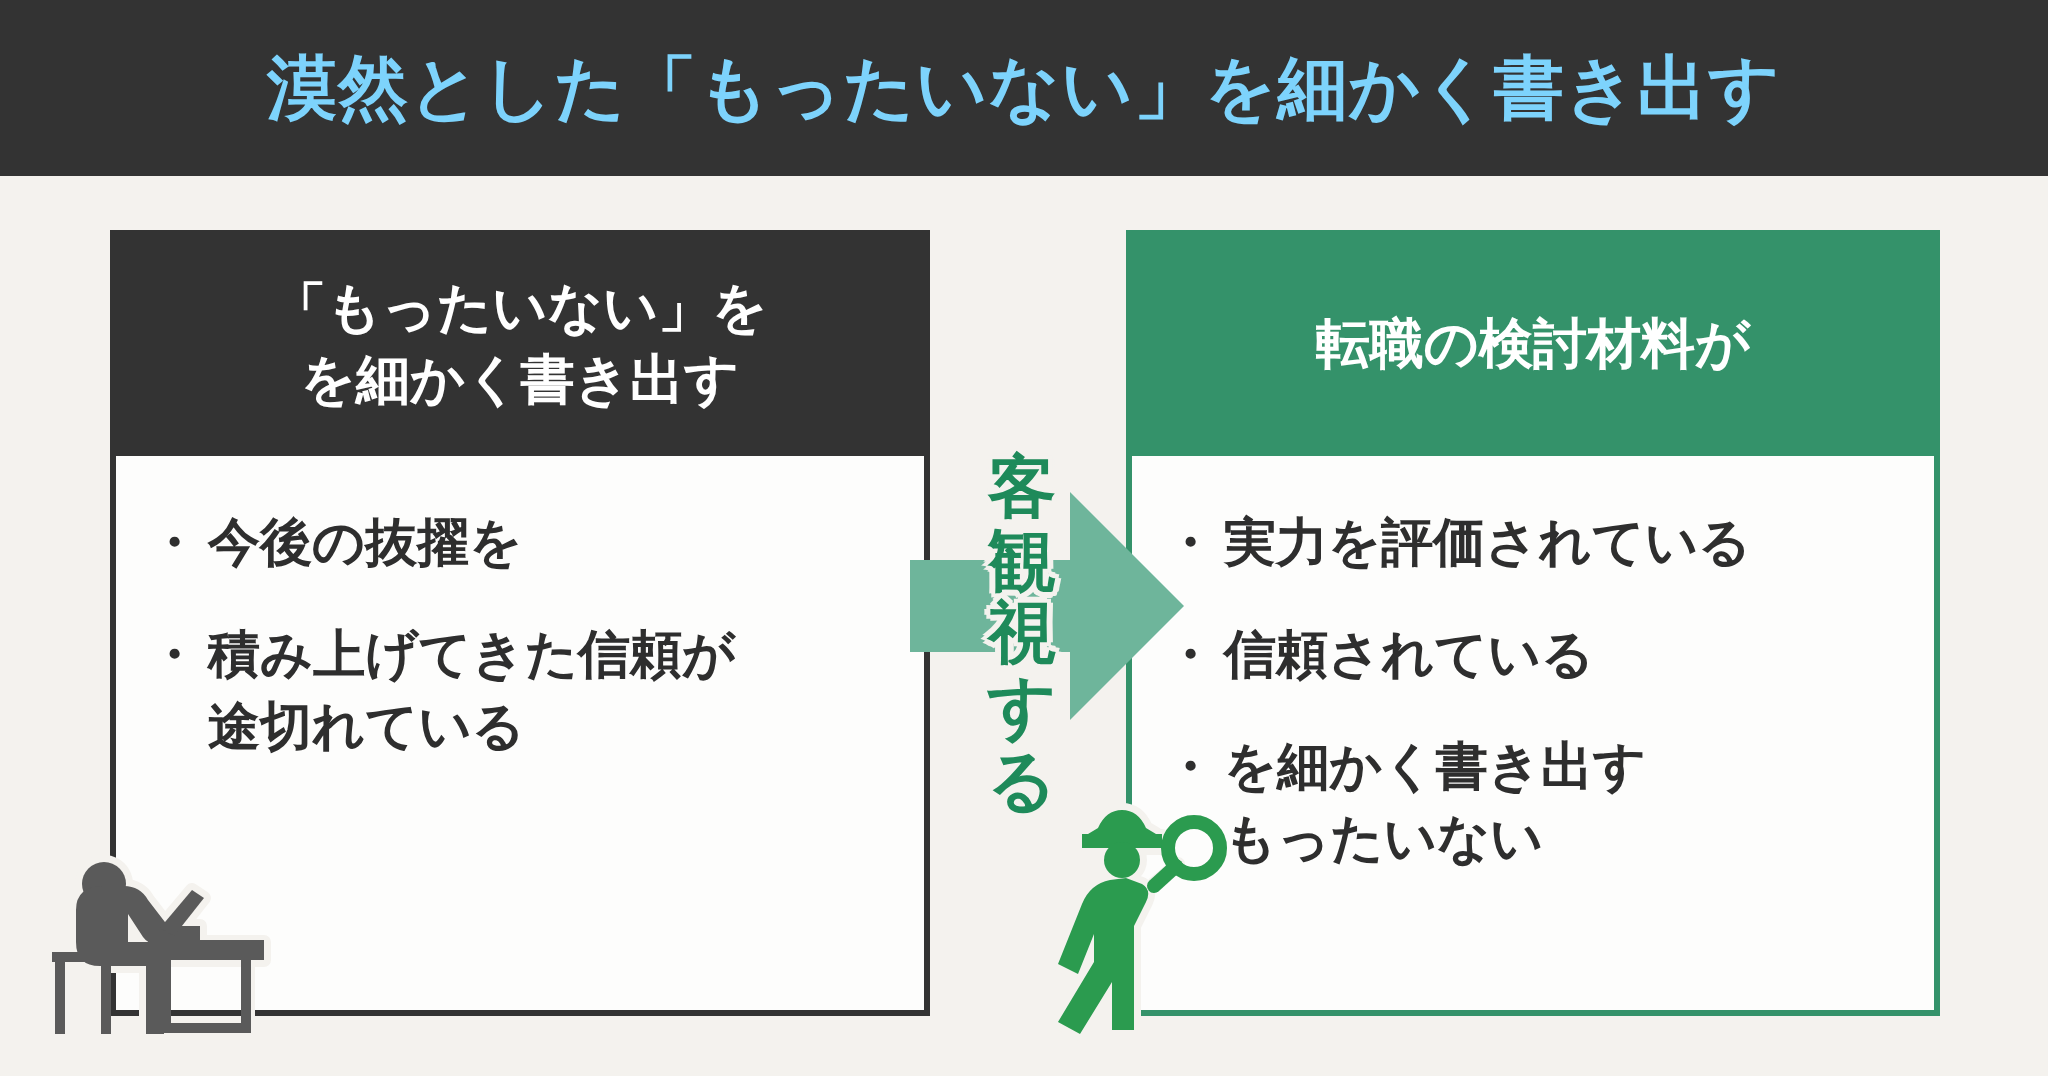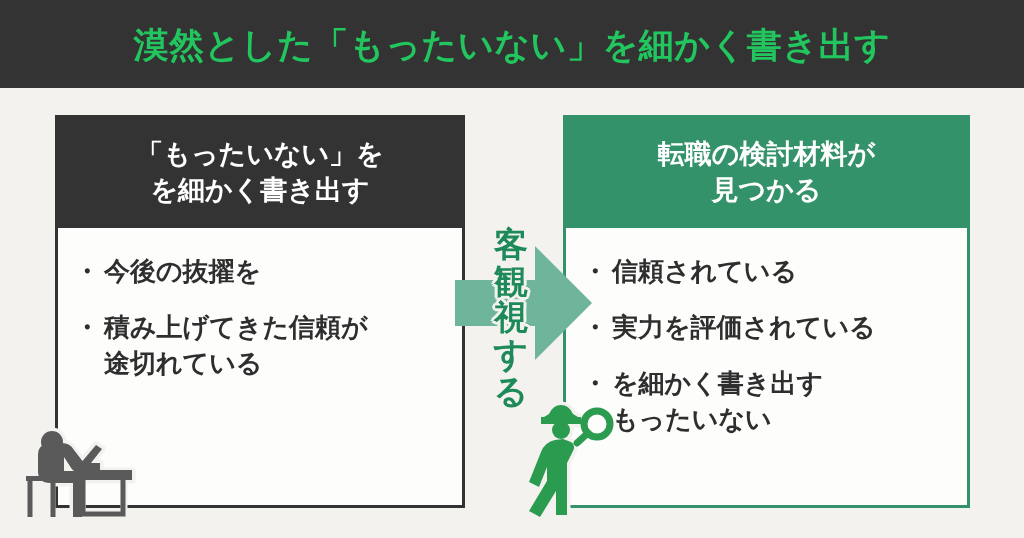--- a/index.html
+++ b/index.html
@@ -21,21 +21,21 @@
     left: 0;
     top: 0;
     width: 1024px;
     height: 88px;
     background: #333333;
     display: flex;
     align-items: center;
     justify-content: center;
   }
   #header-title {
-    color: #22c55e;
+    color: #7dd3fc;
     font-size: 35px;
     font-weight: bold;
     letter-spacing: 0.5px;
     line-height: 1;
     white-space: nowrap;
   }
 
   
   #stage {
     position: absolute;
@@ -192,29 +192,28 @@
           <span class="bullet-line">積み上げてきた信頼が</span>
           <span class="bullet-line">途切れている</span>
         </li>
       </ul>
     </div>
   </div>
 
   <div class="panel" id="panel-right">
     <div class="panel-header">
       <span class="hline">転職の検討材料が</span>
-      <span class="hline">見つかる</span>
     </div>
     <div class="panel-body">
       <ul class="bullet-list">
         <li class="bullet-item">
+          <span class="bullet-line">実力を評価されている</span>
+        </li>
+        <li class="bullet-item">
           <span class="bullet-line">信頼されている</span>
-        </li>
-        <li class="bullet-item">
-          <span class="bullet-line">実力を評価されている</span>
         </li>
         <li class="bullet-item">
           <span class="bullet-line">を細かく書き出す</span>
           <span class="bullet-line">もったいない</span>
         </li>
       </ul>
     </div>
   </div>
 
   <div id="arrow-wrap">

